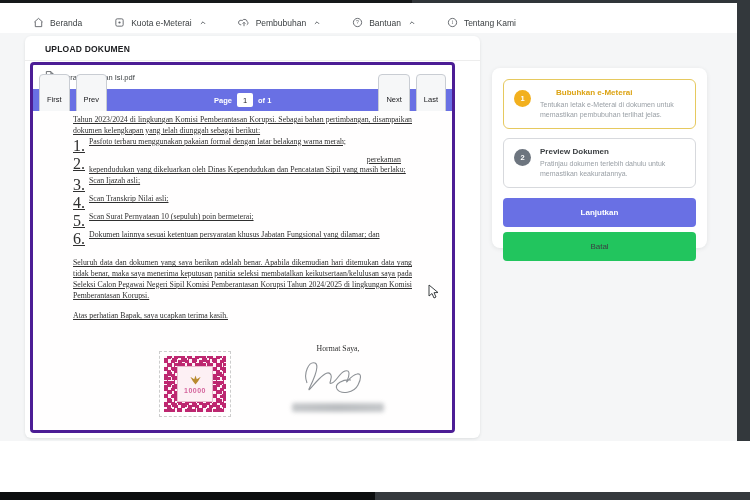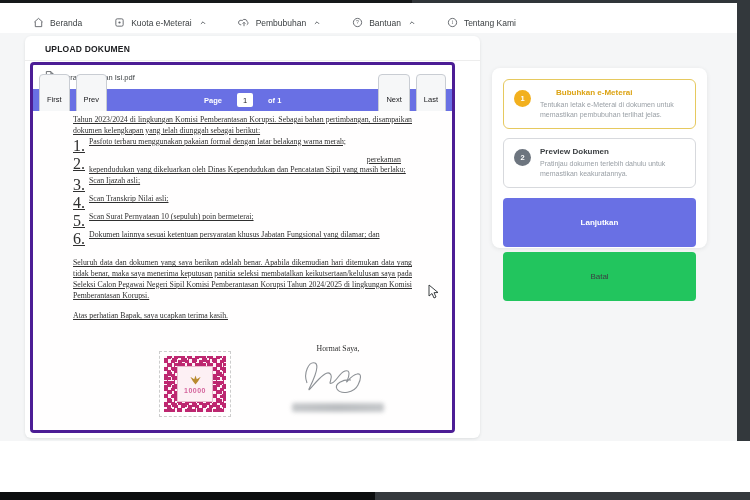--- a/index.html
+++ b/index.html
@@ -31,21 +31,21 @@
   .inner-box{ position:absolute; left:5px; top:26px; width:425px; height:371px;
     border:3px solid #4c1d95; border-radius:4px; overflow:hidden; background:#fff; }
   .file-row{ height:24px; display:flex; align-items:center; gap:7px; padding-left:12px; }
   .file-name{ font-size:7.5px; color:#3c4043; }
 
   
   .pager{ height:22px; background:#6970e4; display:flex; align-items:center; padding:0 6px; }
   .pager .btn{ background:#f6f7f8; border:1px solid #c9cdd3; border-radius:4px; color:#202124;
     font-size:7.5px; padding:21px 7px; line-height:1; cursor:pointer; font-family:"Liberation Sans",sans-serif; }
   .pager .btn + .btn{ margin-left:6px; }
-  .pager-center{ flex:1; display:flex; align-items:center; justify-content:center; gap:15px;
+  .pager-center{ flex:1; display:flex; align-items:center; justify-content:center; gap:5px;
     color:#ffffff; font-size:7.5px; font-weight:bold; }
   .page-input{ width:16px; height:14px; border:none; border-radius:2px; text-align:center;
     font-size:7.5px; color:#202124; background:#fff; font-family:"Liberation Sans",sans-serif; }
 
   
   .doc-area{ height:325px; background:#fffefe; padding:4px 40px 0 40px; overflow:hidden; position:relative;
     font-family:"Liberation Serif", serif; color:#2f2f2f;text-decoration:underline; }
   .doc-text{ font-size:7.8px; line-height:10.8px; text-align:justify; }
   .doc-list{ }
   .doc-li{ display:flex; }
@@ -77,21 +77,21 @@
   .step-card.active{ border:1px solid #e6c95f; margin-bottom:9px; }
   .step-card.idle{ border:1px solid #d7d9dd; }
   .step-badge{ width:17px; height:17px; border-radius:50%; flex:0 0 17px; display:flex; align-items:center;
     justify-content:center; font-size:7.5px; font-weight:bold; color:#fff; margin-top:2px; }
   .step-badge.yellow{ background:#f2b01e; }
   .step-badge.gray{ background:#6d757f; }
   .step-title{ font-size:8px; font-weight:bold; margin-bottom:3px; }
   .step-title.yellow{ color:#dca313;padding-left:16px; }
   .step-title.dark{ color:#3c4043; }
   .step-desc{ font-size:7px; line-height:10px; color:#9aa0a6; }
-  .action-btn{ display:block; width:100%; border:none; border-radius:4px; font-size:8px; padding:20px 0;
+  .action-btn{ display:block; width:100%; border:none; border-radius:4px; font-size:8px; padding:10px 0;
     cursor:pointer; font-family:"Liberation Sans",sans-serif; }
   .action-primary{ background:#6970e4; color:#fff; margin-top:10px; font-weight:bold; }
   .action-secondary{ background:#22c55e; color:#3c4043; margin-top:5px; }
 
   .cursor{ position:absolute; left:428px; top:284px; }
 </style>
 </head>
 <body>
 
 <div id="stage">

